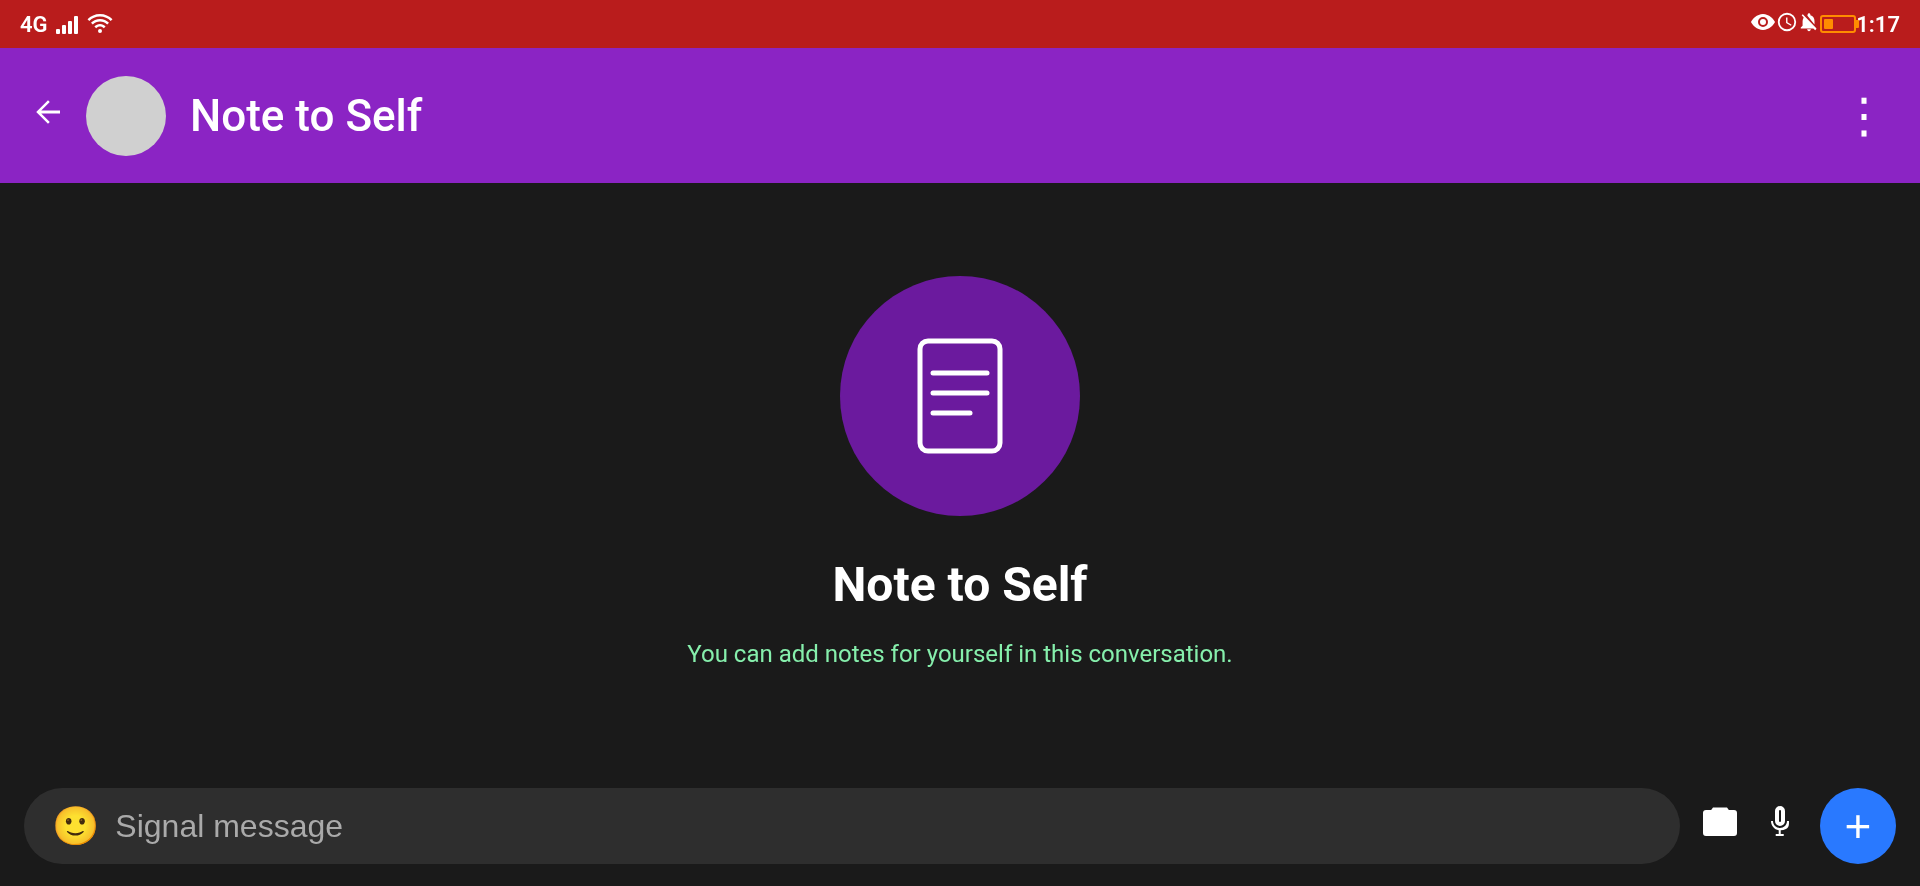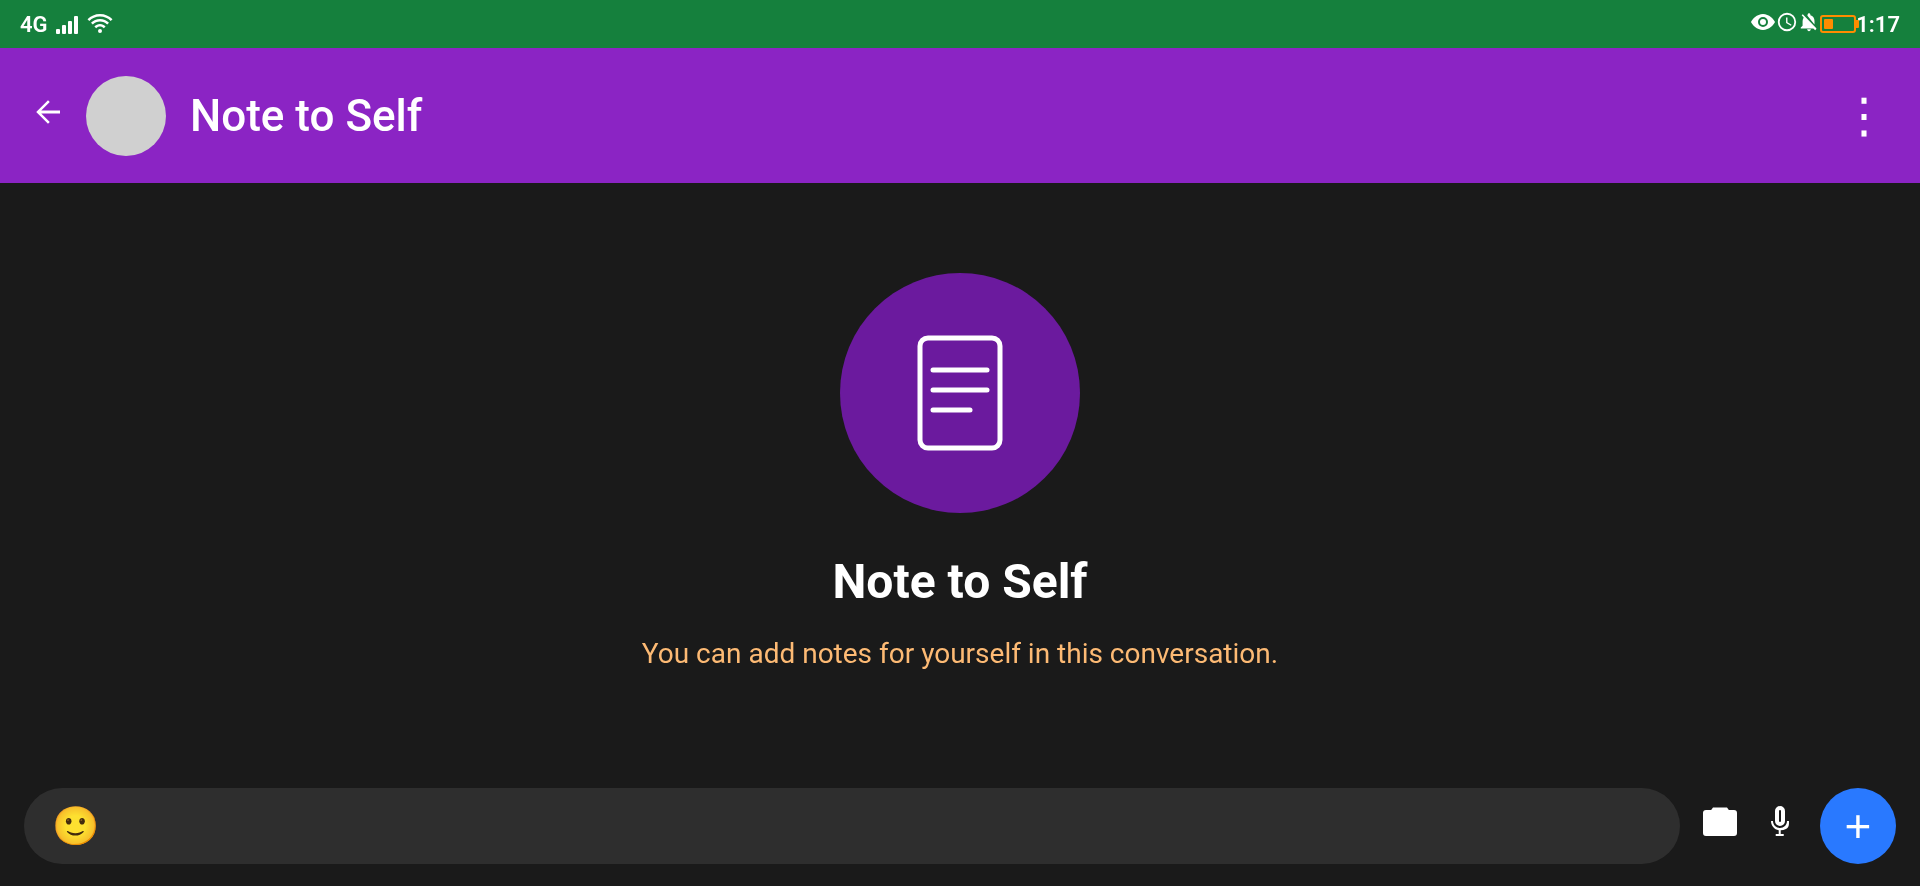--- a/index.html
+++ b/index.html
@@ -16,21 +16,21 @@
       font-family: 'Roboto', Arial, sans-serif;
     }
 
     
     .status-bar {
       position: absolute;
       top: 0;
       left: 0;
       right: 0;
       height: 48px;
-      background: #15803d;
+      background: #b91c1c;
       display: flex;
       align-items: center;
       justify-content: space-between;
       padding: 0 20px;
       z-index: 10;
     }
 
     .status-left {
       display: flex;
       align-items: center;
@@ -123,22 +123,22 @@
 
     .center-title {
       color: white;
       font-size: 48px;
       font-weight: 700;
       margin-bottom: 22px;
       text-align: center;
     }
 
     .center-description {
-      color: #fdba74;
-      font-size: 28px;
+      color: #86efac;
+      font-size: 24px;
       text-align: center;
       line-height: 1.6;
       max-width: 900px;
     }
 
     
     .bottom-bar {
       position: absolute;
       bottom: 0;
       left: 0;
@@ -355,20 +355,21 @@
   </div>
   <div class="center-title">Note to Self</div>
   <div class="center-description">
     <span>You can add notes for yourself in this conversation.</span><br>
   </div>
 </div>
 
 <div class="bottom-bar">
   <div class="message-input-wrapper">
     <span class="emoji-btn">🙂</span>
+    <input class="message-input" type="text" placeholder="Signal message" style="">
   </div>
   <button class="camera-btn">
     <svg width="40" height="40" viewBox="0 0 40 40" fill="white">
       <path d="M20 13a7 7 0 1 0 0 14 7 7 0 0 0 0-14zm0 11.5a4.5 4.5 0 1 1 0-9 4.5 4.5 0 0 1 0 9zM34 8h-5.17l-1.83-2.5H13L11.17 8H6a3 3 0 0 0-3 3v20a3 3 0 0 0 3 3h28a3 3 0 0 0 3-3V11a3 3 0 0 0-3-3z"></path>
     </svg>
   </button>
   <button class="mic-btn">
     <svg width="40" height="40" viewBox="0 0 40 40" fill="white">
       <path d="M20 24a5 5 0 0 0 5-5V9a5 5 0 0 0-10 0v10a5 5 0 0 0 5 5zm-1-15a1 1 0 0 1 2 0v10a1 1 0 0 1-2 0V9zm8 10c0 3.86-3.14 7-7 7s-7-3.14-7-7h-2c0 4.64 3.31 8.5 7.72 9.3V32h-3v2h8v-2h-3v-3.7C29.31 27.5 29 23.64 29 19h-2z"></path>
     </svg>

